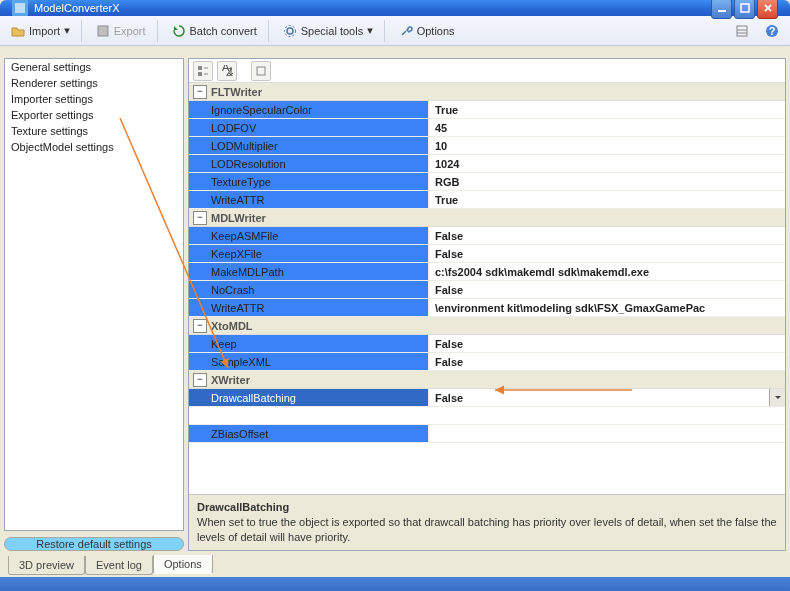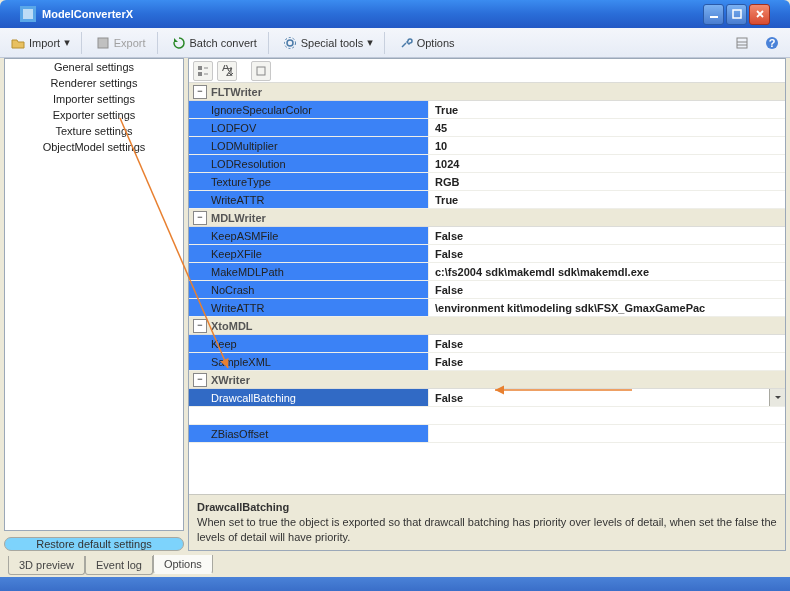--- a/index.html
+++ b/index.html
@@ -1,37 +1,37 @@
 <!DOCTYPE html>
 <html><head>
 <meta charset="utf-8">
 <style>
 * { box-sizing: border-box; margin: 0; padding: 0; font-family: Tahoma, Arial, sans-serif; font-size: 11px; }
 body { background: #ece9d8; width: 790px; height: 591px; position: relative; overflow: hidden; }
 
 
-.titlebar { height: 28px; background: linear-gradient(to bottom, #3b8cf0 0%, #2a6dd8 50%, #2358c5 100%); display: flex; align-items: center; padding: 0 20px; color: #fff; font-weight: bold; font-size: 13px; border-radius: 6px 6px 0 0; }
+.titlebar { height: 16px; background: linear-gradient(to bottom, #3b8cf0 0%, #2a6dd8 50%, #2358c5 100%); display: flex; align-items: center; padding: 0 12px; color: #fff; font-weight: normal; font-size: 13px; border-radius: 6px 6px 0 0; }
 .titlebar .app-icon { width: 16px; height: 16px; background: #5aa7e8; margin-right: 6px; display:flex; align-items:center; justify-content:center; }
 .titlebar .title-text { flex: 1; }
 .win-btns { display: flex; gap: 2px; }
 .win-btn { width: 21px; height: 21px; background: linear-gradient(to bottom,#7ab1f2,#4a7dd0); border: 1px solid #2a5aa8; border-radius: 3px; display:flex; align-items:center; justify-content:center; color:#fff; font-weight:bold; }
 .win-btn.close { background: linear-gradient(to bottom,#f28a6e,#d84a30); border-color:#a03020; }
 
 
 .toolbar { height: 30px; background: linear-gradient(to bottom,#f4f6fb 0%,#e6ecf6 100%); border-bottom: 1px solid #bfc8d8; display: flex; align-items: center; padding: 2px 4px; gap: 2px; }
 .tbtn { display:flex; align-items:center; height: 24px; padding: 0 6px; border: 1px solid transparent; border-radius:3px; gap:4px; color:#333; }
 .tbtn.disabled { color:#a0a0a0; }
 .tbsep { width:4px; height:22px; border-left:1px solid #c8d0de; margin:0 2px; }
 .tb-icon { width:14px; height:14px; display:inline-block; }
 .spacer { flex:1; }
 
 
 .main { position:absolute; top:58px; left:4px; right:4px; bottom:40px; display:flex; gap:4px; }
 .left-panel { width:180px; display:flex; flex-direction:column; }
-.settings-list { flex:1; background:#fff; border:1px solid #9ba8b8; overflow:hidden;text-align:center; }
+.settings-list { flex:1; background:#fff; border:1px solid #9ba8b8; overflow:hidden; }
 .settings-item { padding:2px 6px; color:#222; cursor:default; }
 .restore-btn { margin-top:6px; height:14px; background:#7dd3fc; border:1px solid #a8a8a0; border-radius:11px; display:flex; align-items:center; justify-content:center; color:#333; }
 
 .right-panel { flex:1; display:flex; flex-direction:column; background:#fff; border:1px solid #9ba8b8; }
 .prop-toolbar { height:24px; display:flex; align-items:center; padding:2px 4px; gap:4px; border-bottom:1px solid #dcdcd8; }
 .pt-btn { width:20px; height:20px; border:1px solid #c8c8c8; background:#f4f4f0; display:flex; align-items:center; justify-content:center; border-radius:2px; }
 
 .prop-grid { flex:1; overflow:hidden; position:relative; }
 .category-row { display:flex; align-items:center; background:#ece9d8; height:18px; font-weight:bold; color:#555; border-bottom:1px solid #dcdcd8; }
 .expand-box { width:14px; height:14px; border:1px solid #888; background:#fff; margin:0 4px; display:flex; align-items:center; justify-content:center; font-size:9px; line-height:1; }

